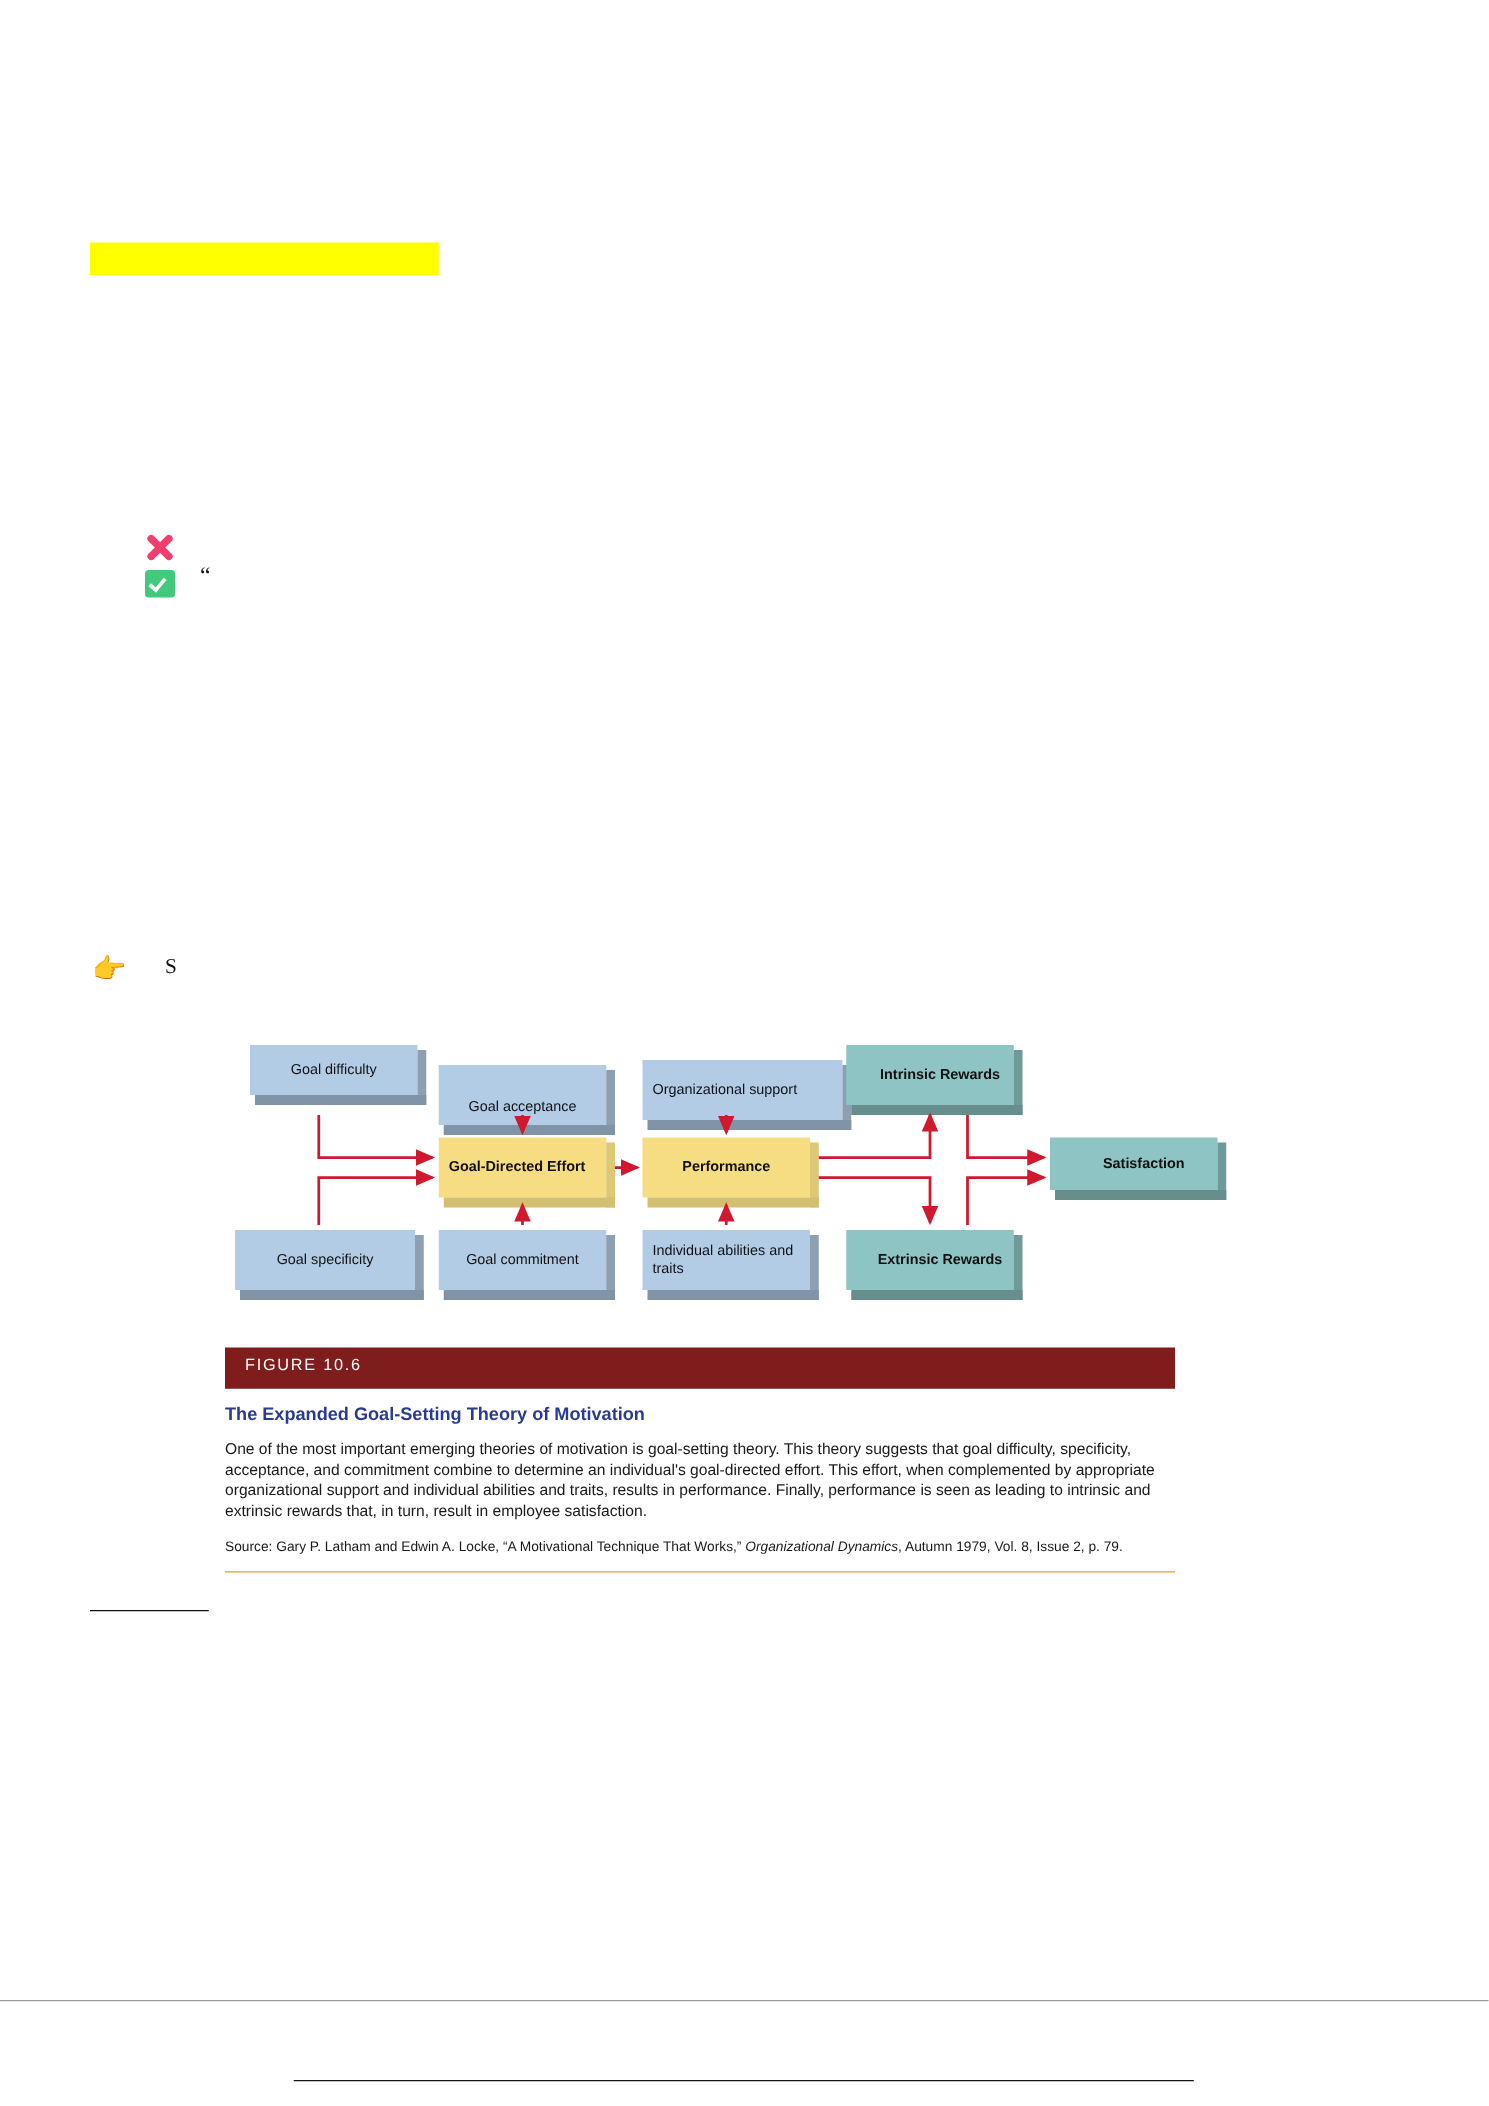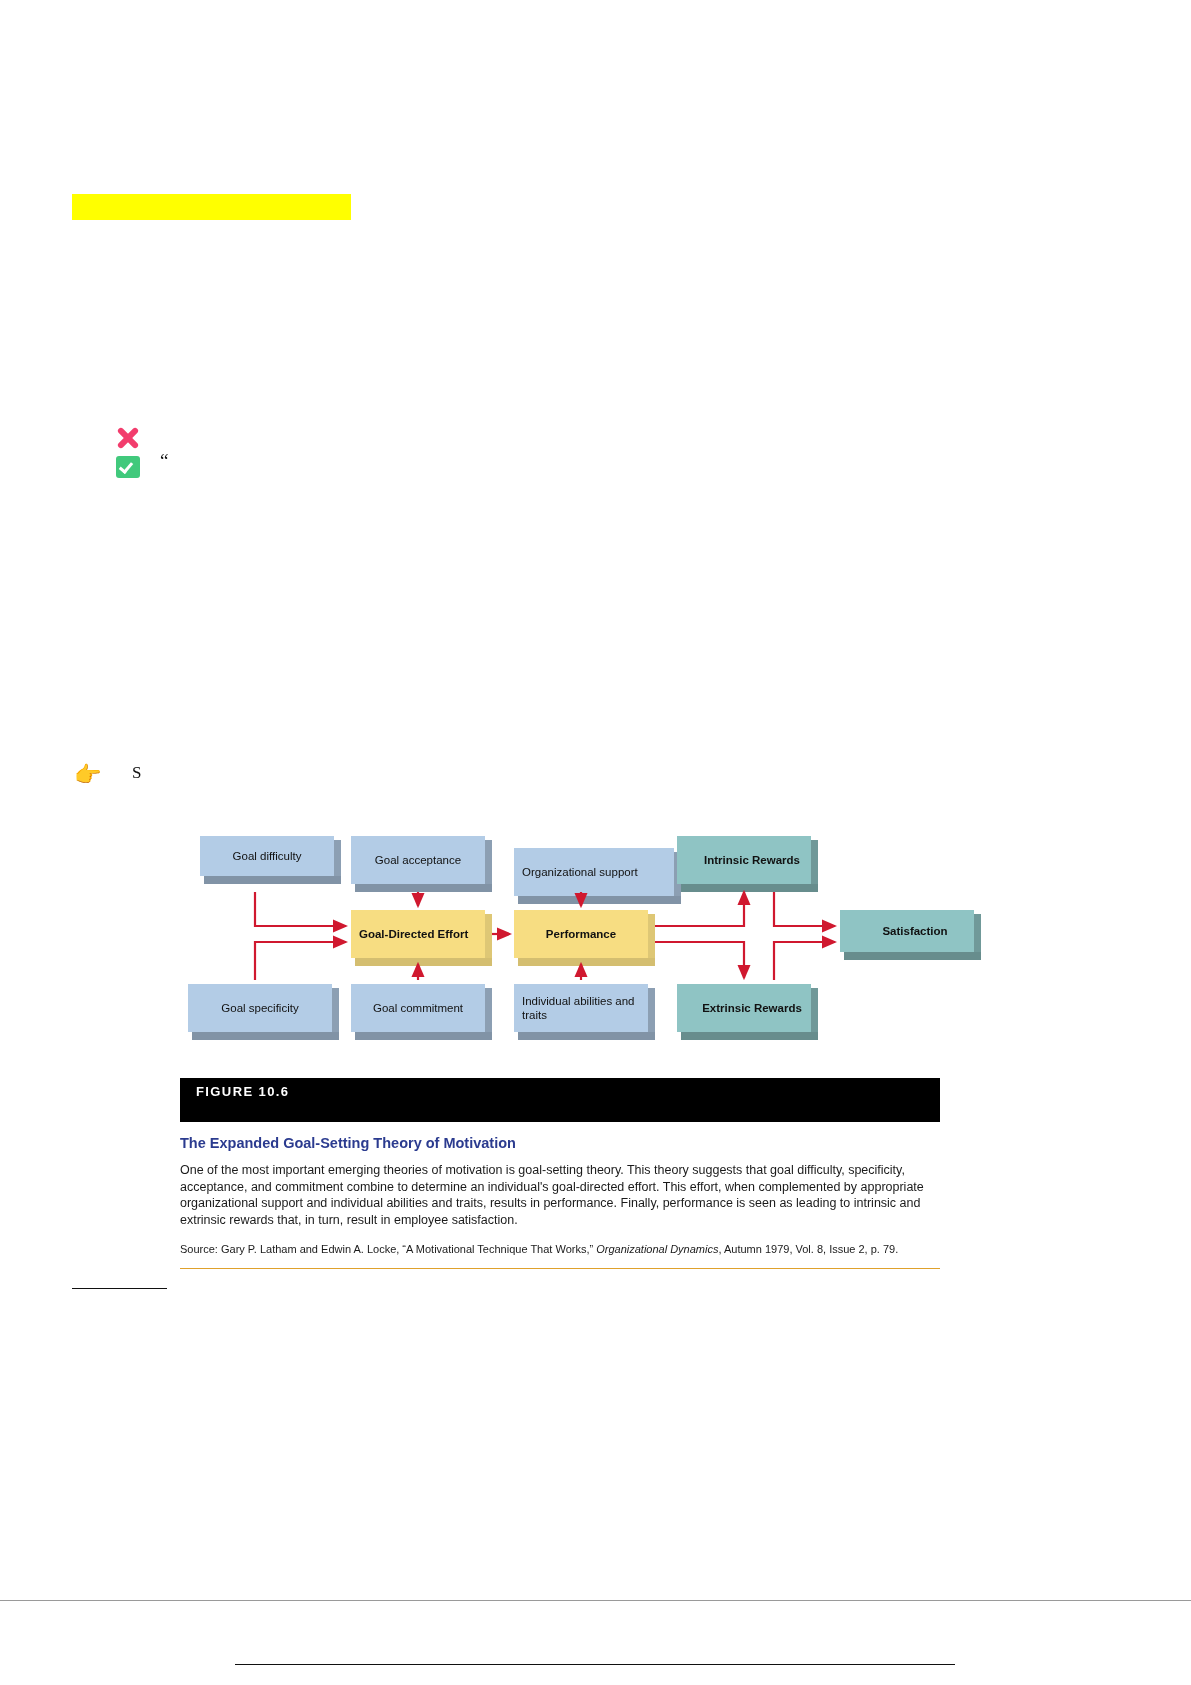--- a/index.html
+++ b/index.html
@@ -145,46 +145,46 @@
 
   .node-blue   { background: #b3cce6; }
   .node-teal   { background: #8fc4c4; font-weight: bold; padding-left: 24px; }
   .node-yellow { background: #f7dd82; font-weight: bold; }
   .node-yellow::after { filter: brightness(0.86); }
   .node-yellow::before { filter: brightness(0.90); }
   .node-left   { justify-content: flex-start; text-align: left; }
 
   
   #n-goal-difficulty   { left: 20px;   top: 6px;   width: 134px; height: 40px; }
-  #n-goal-acceptance   { left: 171px; top: 6px;   width: 134px; height: 48px; }
+  #n-goal-acceptance   { left: 171px; top: 22px;   width: 134px; height: 48px; align-items: flex-end; }
   #n-org-support       { left: 334px; top: 6px;   width: 160px; height: 48px; margin-top: 12px; }
   #n-intrinsic         { left: 497px; top: 6px;   width: 134px; height: 48px; }
 
   #n-goal-specificity  { left: 8px;   top: 154px; width: 144px; height: 48px; }
   #n-goal-commitment   { left: 171px; top: 154px; width: 134px; height: 48px; }
   #n-individual        { left: 334px; top: 154px; width: 134px; height: 48px; }
   #n-extrinsic         { left: 497px; top: 154px; width: 134px; height: 48px; }
 
   #n-effort            { left: 171px; top: 80px;  width: 134px; height: 48px; }
   #n-performance       { left: 334px; top: 80px;  width: 134px; height: 48px; }
   #n-satisfaction      { left: 660px; top: 80px;  width: 134px; height: 42px; }
 
   #n-org-support .lbl, #n-individual .lbl { text-align: left; }
 
   .arrows { position: absolute; left: 0; top: 0; width: 760px; height: 230px; z-index: 5; }
 
   
   .caption-block { position: relative; width: 760px; margin-top: 18px; }
   .figure-banner {
-    background: #000000;
+    background: #7f1d1d;
     color: #ffffff;
-    font-weight: bold;
+    font-weight: normal;
     font-size: 13px;
     letter-spacing: 1.4px;
-    padding: 6px 16px 23px 16px;
+    padding: 6px 16px 12px 16px;
   }
   .caption-title {
     color: #2b3b8f;
     font-weight: bold;
     font-size: 14.5px;
     margin: 13px 0 11px 0;
   }
   .caption-body {
     font-size: 12.5px;
     line-height: 16.5px;

